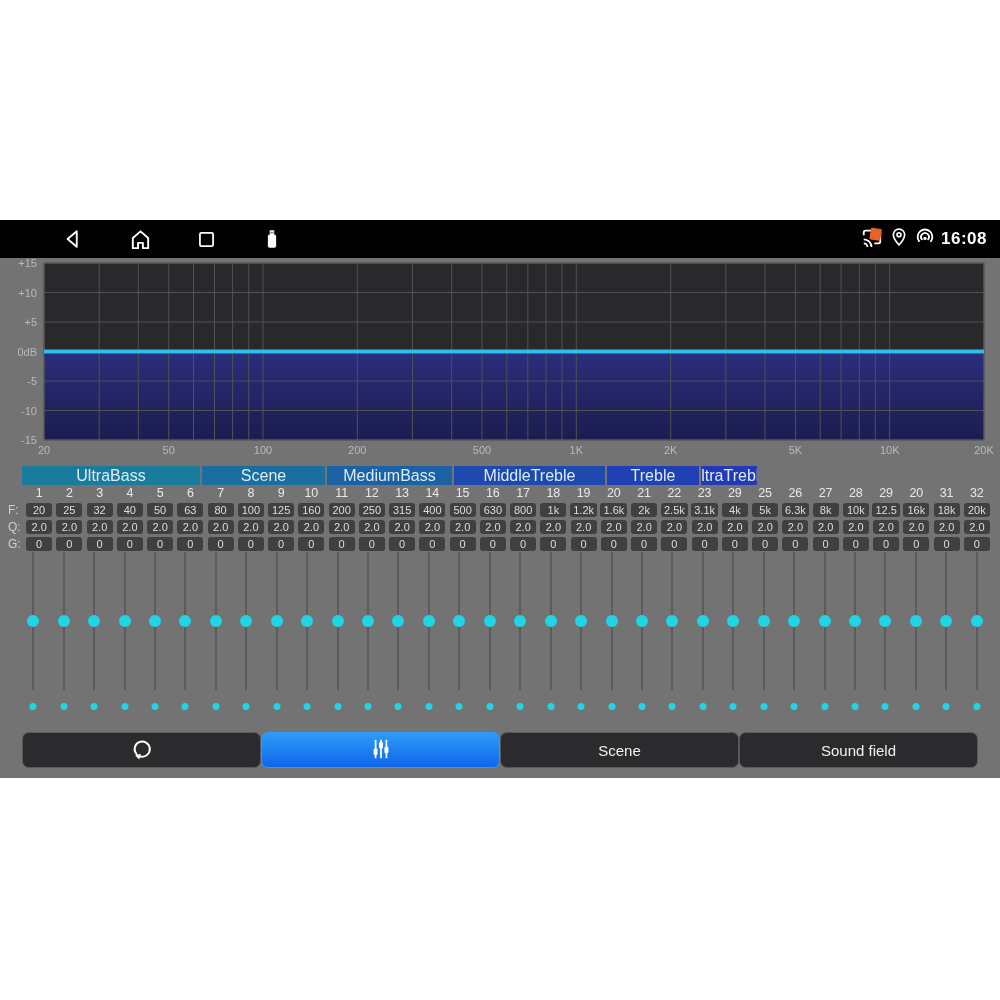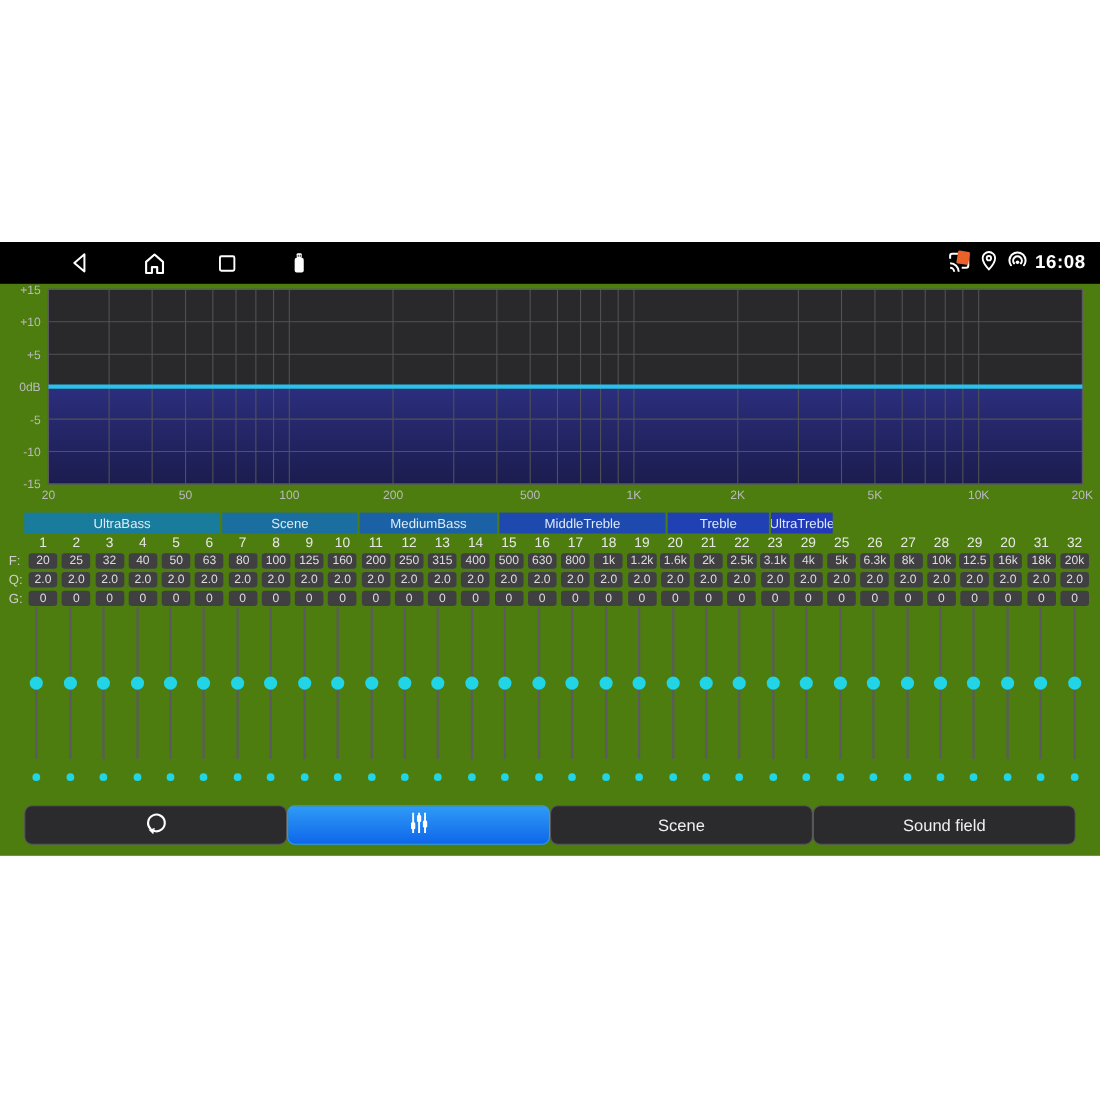--- a/index.html
+++ b/index.html
@@ -1,31 +1,31 @@
 <!DOCTYPE html>
 <html><head>
 <meta charset="utf-8">
 <style>
   html,body{margin:0;padding:0;}
   body{width:1000px;height:1000px;background:#ffffff;font-family:"Liberation Sans",sans-serif;position:relative;}
-  .screen{position:absolute;top:220px;left:0;width:1000px;height:558px;background:#4d7c0f;overflow:hidden;}
+  .screen{position:absolute;top:220px;left:0;width:1000px;height:558px;background:#737373;overflow:hidden;}
 
   
   .statusbar{position:absolute;top:0;left:0;width:1000px;height:38px;background:#000;display:flex;align-items:center;}
   .sb-left{display:flex;align-items:center;gap:42px;margin-left:62px;}
   .sb-left .nav-icon{width:24px;height:24px;display:flex;align-items:center;justify-content:center;}
   .sb-right{margin-left:auto;display:flex;align-items:center;gap:5px;margin-right:13px;}
   .sb-time{color:#fff;font-size:17px;font-weight:700;letter-spacing:.5px;}
 
   
   .graph{position:absolute;top:38px;left:0;}
 
   
   .bands{position:absolute;top:246px;left:22px;width:956px;height:19px;display:flex;gap:2px;}
-  .band{display:flex;align-items:center;justify-content:center;color:#dcebf8;font-size:12px;white-space:nowrap;overflow:hidden;}
+  .band{display:flex;align-items:center;justify-content:center;color:#dcebf8;font-size:16px;white-space:nowrap;overflow:hidden;}
 
   
   .eq-table{position:absolute;top:265px;left:4px;width:988px;display:grid;grid-template-columns:20px repeat(32,1fr);grid-auto-rows:16px;row-gap:1px;align-items:center;}
   .eq-cell{display:flex;align-items:center;justify-content:center;}
   .ch-num{color:#e8e8e8;font-size:12.5px;}
   .row-label{color:#cfcfcf;font-size:12px;justify-content:flex-start;padding-left:4px;}
   .chip{background:#404043;border-radius:3px;color:#dddddd;font-size:11px;line-height:14px;height:14px;min-width:20px;padding:0 3px;text-align:center;}
 
   
   .sliders{position:absolute;top:330px;left:18px;width:974px;height:172px;display:flex;}

